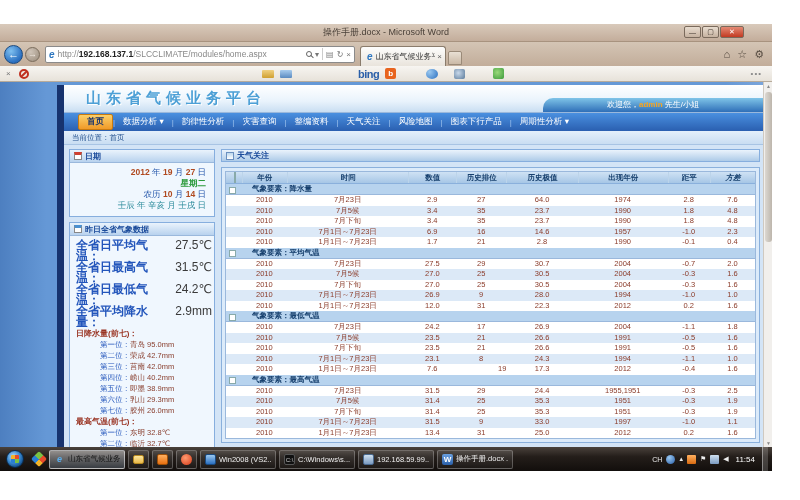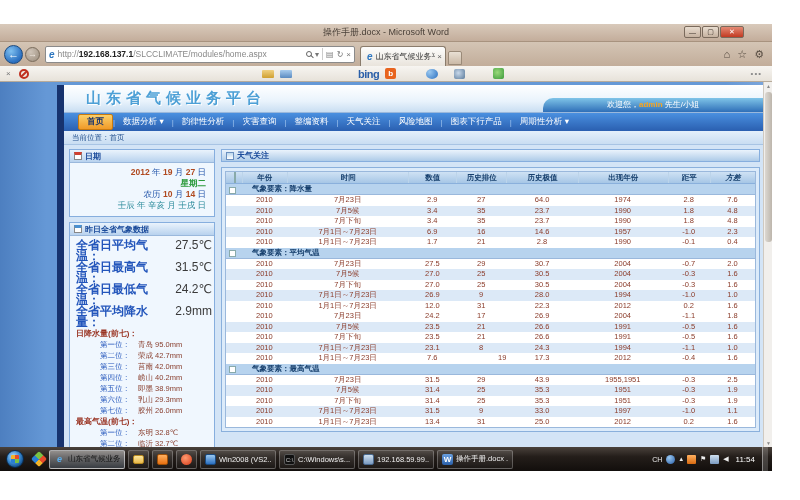--- a/index.html
+++ b/index.html
@@ -113,21 +113,21 @@
   .cal-num { color:#b04a20; font-weight:bold; }
   .cal-week { color:#2a9a3a; font-weight:bold; }
   .cal-ganzhi { color:#2a8a9a; }
   .wx-body { padding:4px 2px 2px 6px; }
   .wx-stat { font-size:12px; line-height:11px; display:flex; }
   .wx-stat .lbl { color:#2255bb; font-weight:bold; }
   .wx-stat .val { color:#3a3a3a; margin-left:4px; }
   .wx-sec-title { font-size:8px; line-height:11px; color:#993322; font-weight:bold; }
   .wx-rank { font-size:7.5px; line-height:11px; display:flex; padding-left:24px; }
   .wx-rank .lbl { color:#2255bb; }
-  .wx-rank .val { color:#8a4030; margin-left:8px; }
+  .wx-rank .val { color:#8a4030; margin-left:0; }
 
   
   .maincol { flex:1; margin-left:6px; min-width:0; }
   .panel-titlebar { height:13px; background:linear-gradient(#eaf3fc,#aecbe8);
     border:1px solid #86aede; display:flex; align-items:center; gap:3px; padding-left:4px; }
   .ico-tbl { width:8px; height:8px; background:linear-gradient(#bcd8ee,#fff); border:1px solid #6a90c0; }
   .panel-title { font-size:8px; font-weight:bold; color:#1a4a9a; }
   .mainpanel { margin-top:5px; border:1px solid #8ab0dc; background:#dcebfa; padding:3px; }
   .filterrow { height:18px; display:flex; align-items:center; }
   .filter-btn { height:14px; padding:0 6px; font-size:8px; color:#333;
@@ -496,20 +496,24 @@
                   <div class="d-cell" style="width: 3%;"></div>
                   <div class="d-cell" style="width: 8.5%;">2010</div>
                   <div class="d-cell" style="width: 23%;">1月1日～7月23日</div>
                   <div class="d-cell" style="width: 9%;">12.0</div>
                   <div class="d-cell" style="width: 9.5%;">31</div>
                   <div class="d-cell" style="width: 13.5%;">22.3</div>
                   <div class="d-cell" style="width: 17%;">2012</div>
                   <div class="d-cell" style="width: 8%;">0.2</div>
                   <div class="d-cell" style="width: 8.5%;">1.6</div>
                 </div>
+                <div class="grp-row">
+                  <span class="chk"></span>
+                  <span class="grp-label">气象要素：最低气温</span>
+                </div>
                 <div class="d-row">
                   <div class="d-cell" style="width: 3%;"></div>
                   <div class="d-cell" style="width: 8.5%;">2010</div>
                   <div class="d-cell" style="width: 23%;">7月23日</div>
                   <div class="d-cell" style="width: 9%;">24.2</div>
                   <div class="d-cell" style="width: 9.5%;">17</div>
                   <div class="d-cell" style="width: 13.5%;">26.9</div>
                   <div class="d-cell" style="width: 17%;">2004</div>
                   <div class="d-cell" style="width: 8%;">-1.1</div>
                   <div class="d-cell" style="width: 8.5%;">1.8</div>
@@ -561,21 +565,21 @@
                 <div class="grp-row">
                   <span class="chk"></span>
                   <span class="grp-label">气象要素：最高气温</span>
                 </div>
                 <div class="d-row">
                   <div class="d-cell" style="width: 3%;"></div>
                   <div class="d-cell" style="width: 8.5%;">2010</div>
                   <div class="d-cell" style="width: 23%;">7月23日</div>
                   <div class="d-cell" style="width: 9%;">31.5</div>
                   <div class="d-cell" style="width: 9.5%;">29</div>
-                  <div class="d-cell" style="width: 13.5%;">43.9</div>
+                  <div class="d-cell" style="width: 13.5%;">24.4</div>
                   <div class="d-cell" style="width: 17%;">1955,1951</div>
                   <div class="d-cell" style="width: 8%;">-0.3</div>
                   <div class="d-cell" style="width: 8.5%;">2.5</div>
                 </div>
                 <div class="d-row alt">
                   <div class="d-cell" style="width: 3%;"></div>
                   <div class="d-cell" style="width: 8.5%;">2010</div>
                   <div class="d-cell" style="width: 23%;">7月5候</div>
                   <div class="d-cell" style="width: 9%;">31.4</div>
                   <div class="d-cell" style="width: 9.5%;">25</div>

